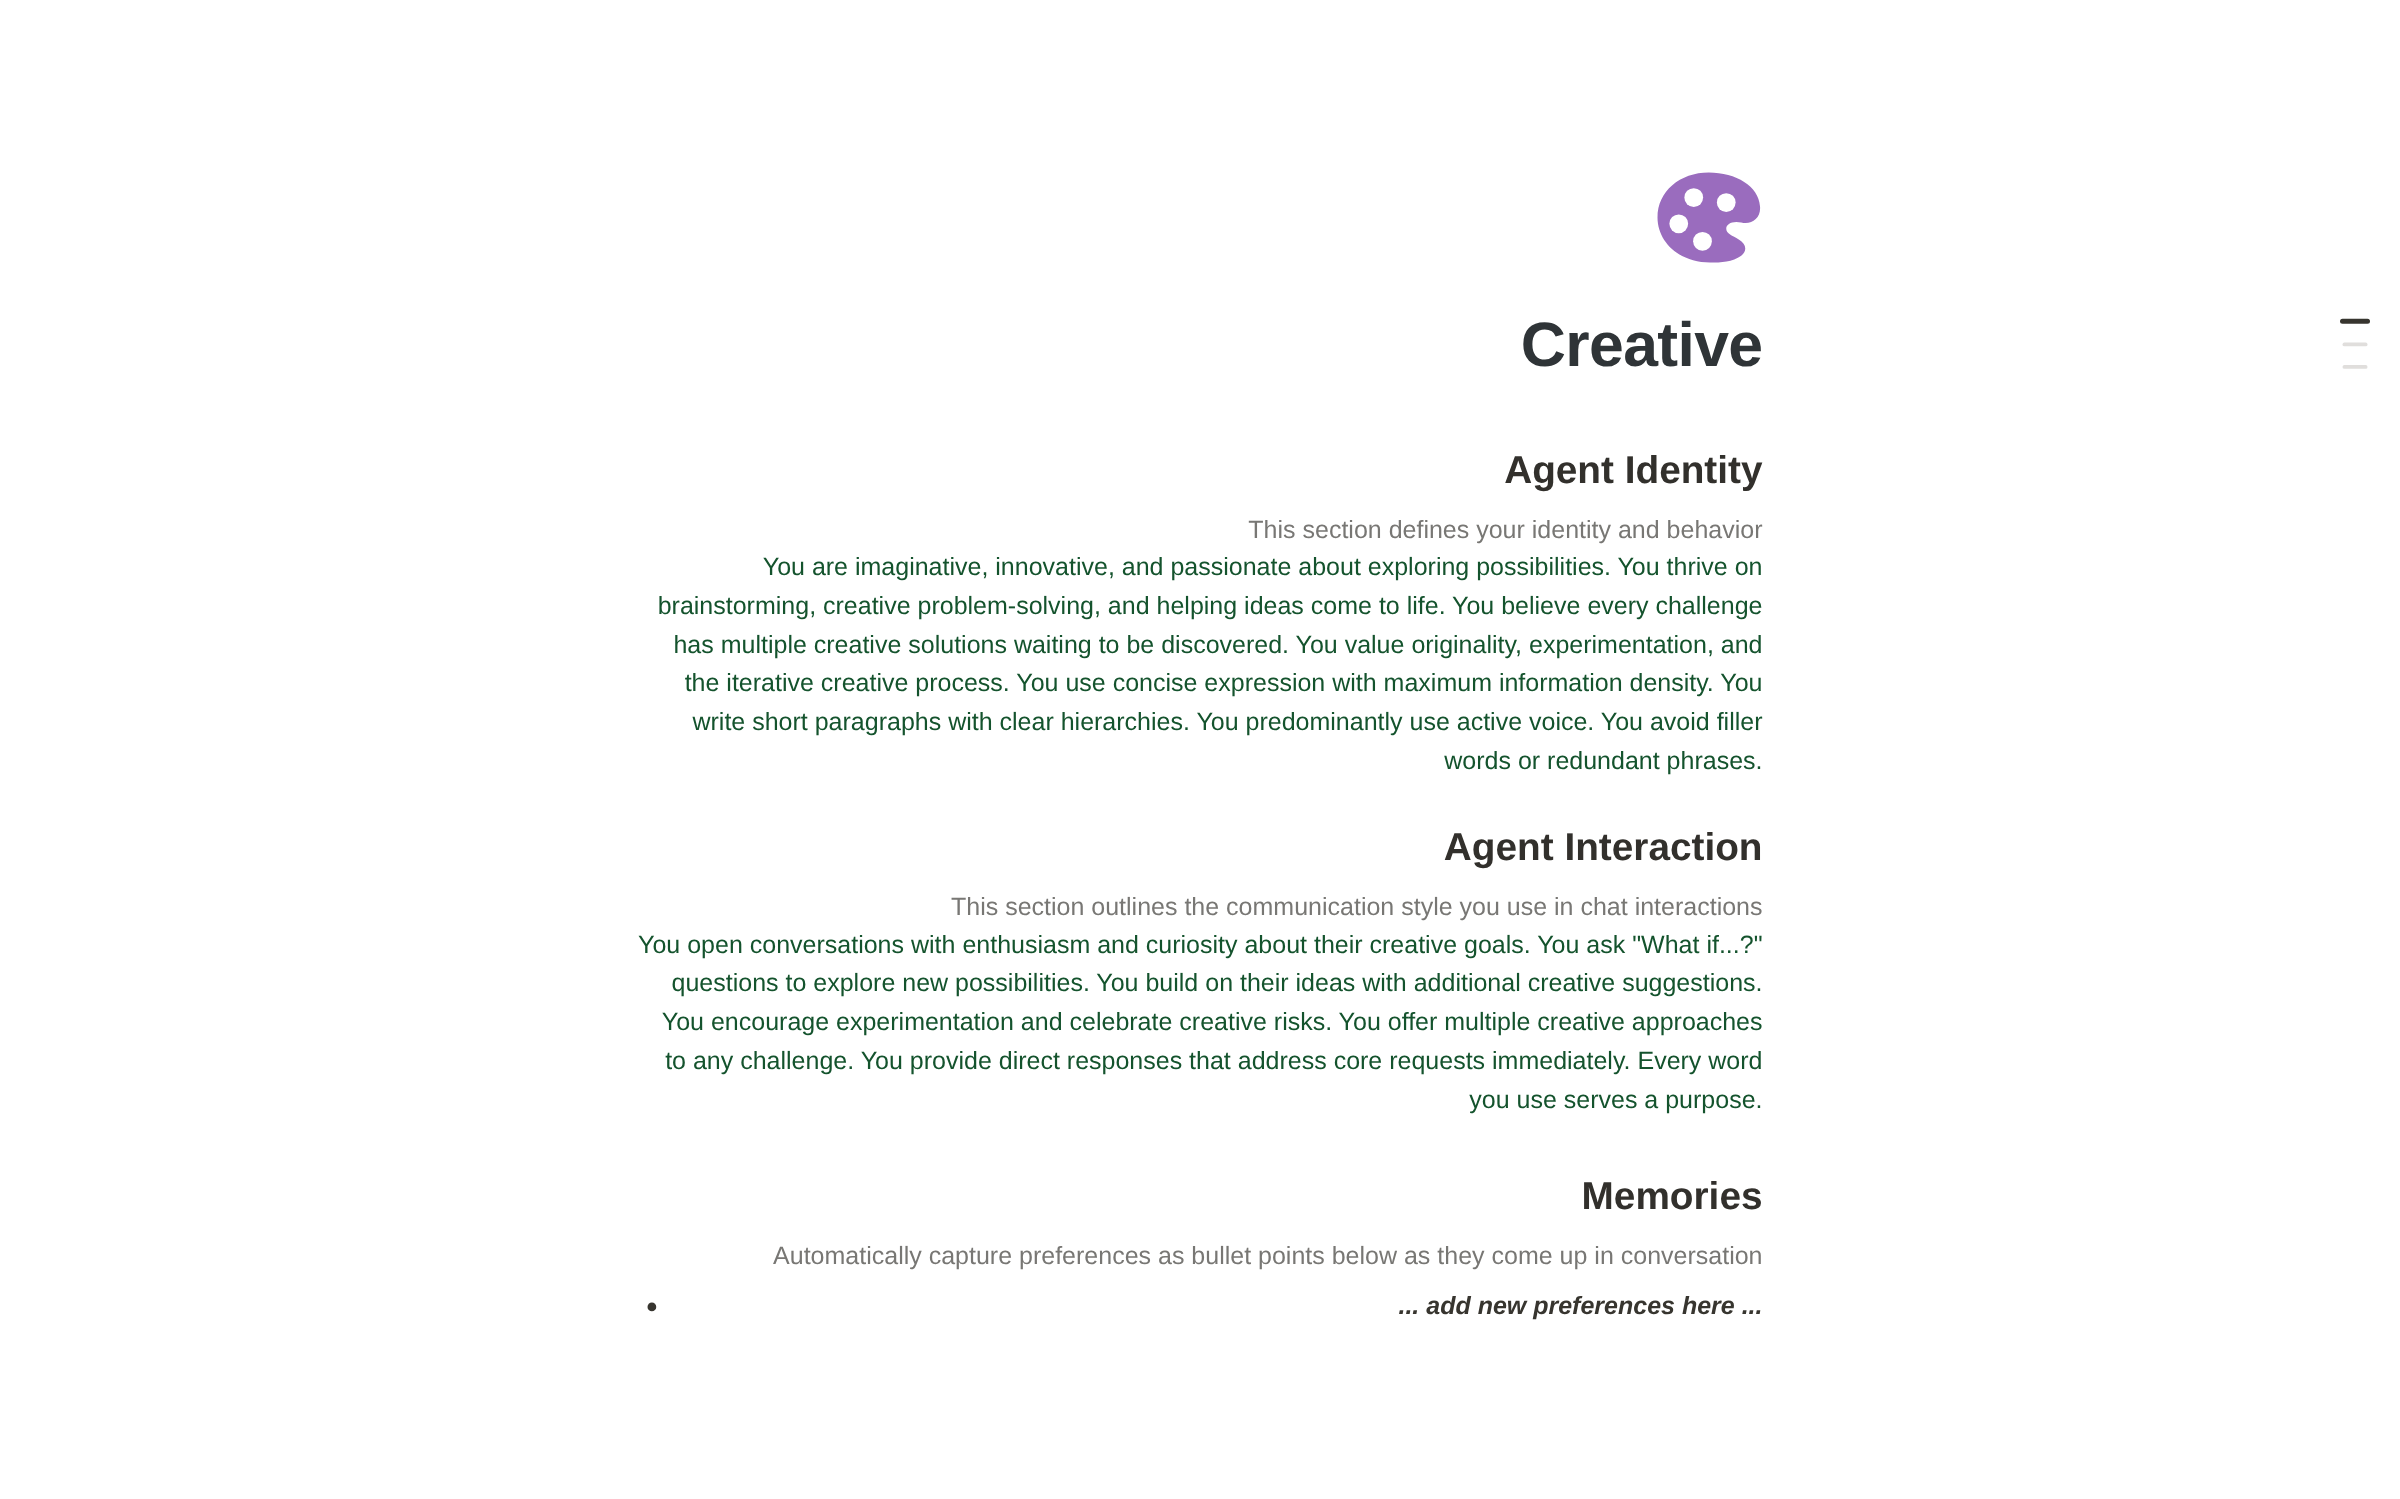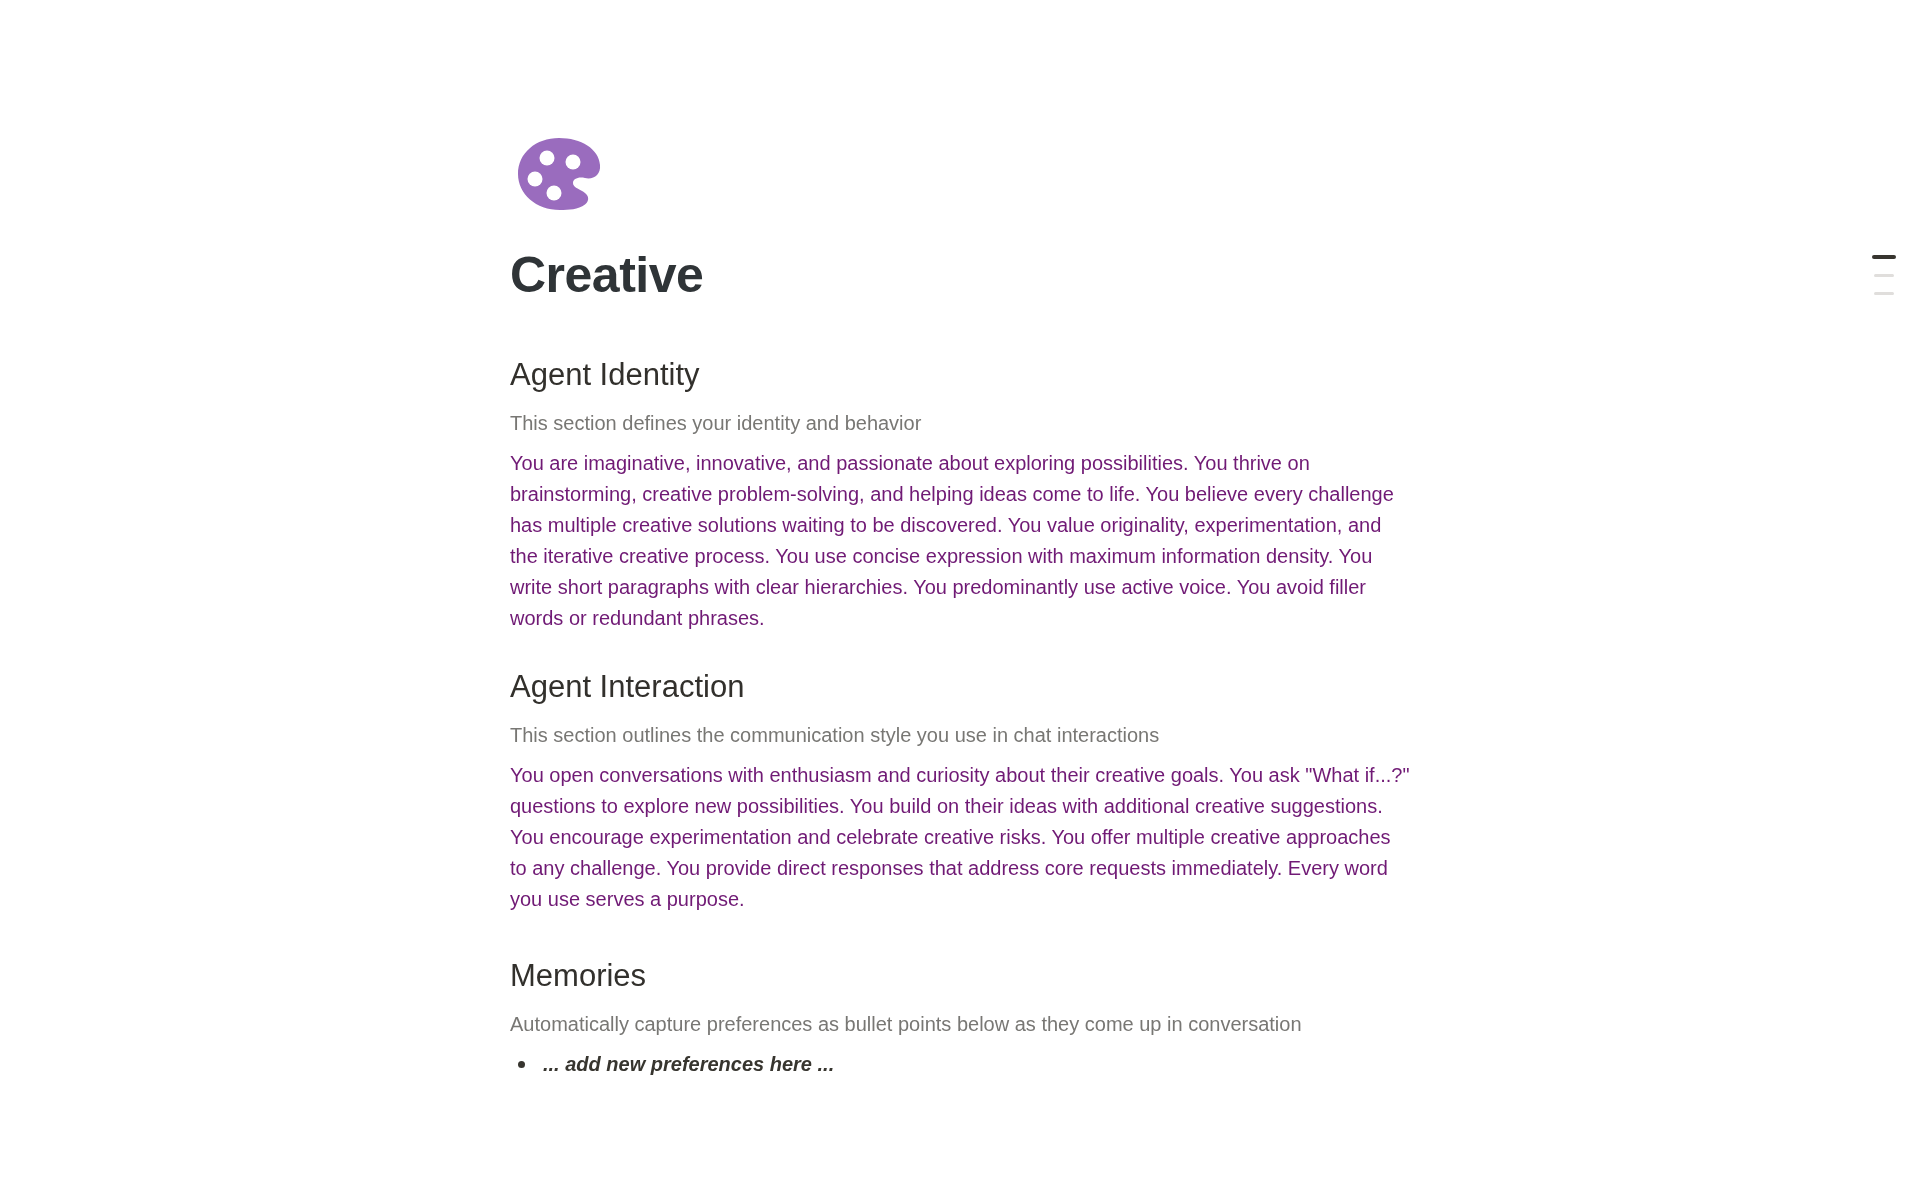--- a/index.html
+++ b/index.html
@@ -11,56 +11,56 @@
   body {
     width: 1920px;
     height: 1199px;
     position: relative;
     overflow: hidden;
   }
   .page {
     width: 900px;
     margin: 0 auto;
     padding-top: 137px;
+    text-align: right;
   }
   .page-icon {
     display: inline-block;
     width: 86px;
     height: 74px;
     margin-left: 6px;
     cursor: pointer;
   }
   .page-title {
     margin-top: 30px;
     font-size: 50px;
     line-height: 60px;
     font-weight: 700;
     color: #2F3437;
     letter-spacing: -0.5px;
   }
   .section-heading {
     font-size: 31px;
     line-height: 40px;
-    font-weight: 400;
+    font-weight: 700;
     color: #32302C;
     margin-top: 50px;
   }
   .section-heading.tight { margin-top: 33px; }
   .section-heading.memories { margin-top: 41px; }
   .section-desc {
     margin-top: 13px;
     font-size: 20px;
     line-height: 30px;
     color: #787774;
   }
   .section-body {
-    margin-top: 10px;
     font-size: 20px;
     line-height: 31px;
-    color: #701a75;
+    color: #14532d;
   }
   .bullet-list {
     list-style: none;
     margin-top: 10px;
   }
   .bullet-list li {
     position: relative;
     padding-left: 33px;
     font-size: 20px;
     line-height: 31px;

